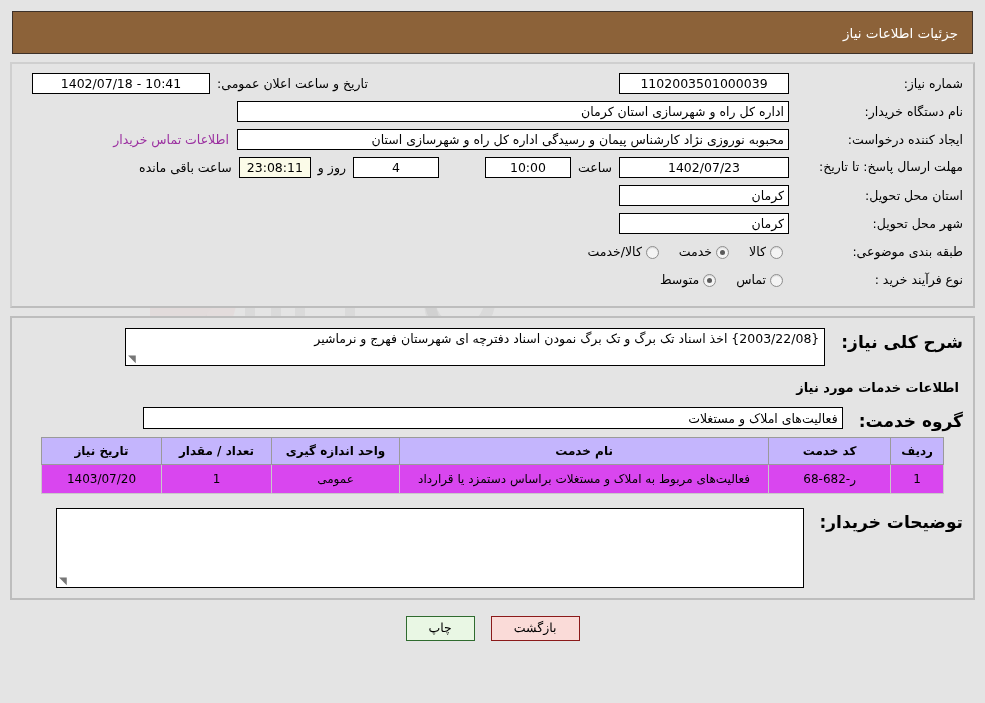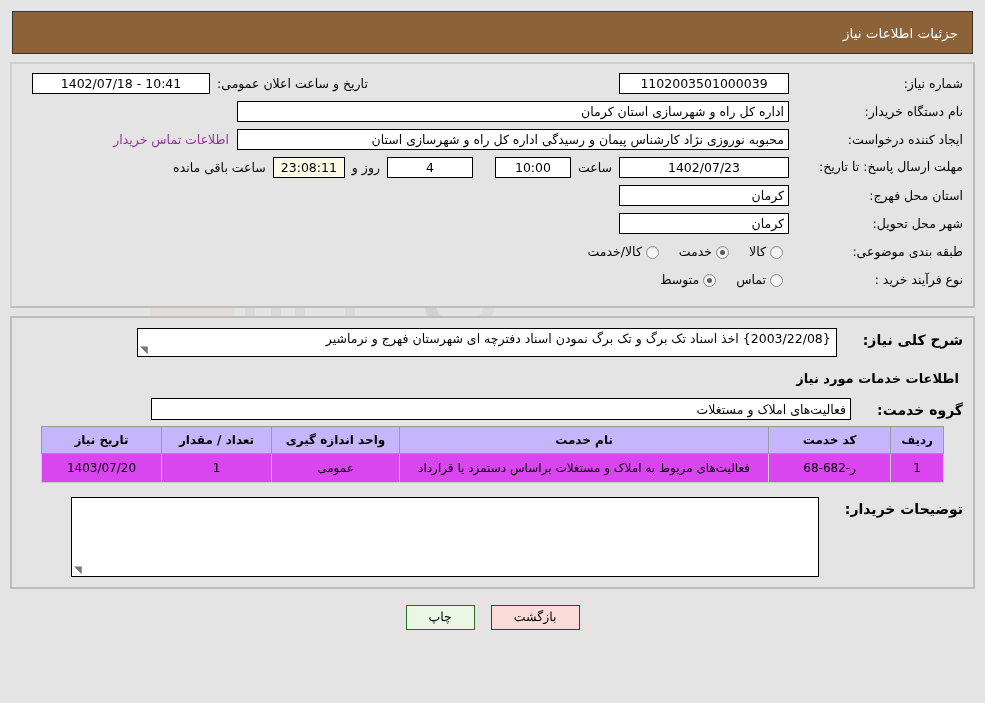--- a/index.html
+++ b/index.html
@@ -90,21 +90,21 @@
     direction: rtl;
   }
   .fld.center { justify-content: center; }
   .fld.start  { justify-content: flex-start; }
   .fld.ltr { direction: ltr; }
   .fld.cream { background: #fbfbe8; }
 
   .f-need   { width: 170px; }
   .f-org    { width: 552px; }
   .f-date   { width: 170px; }
-  .f-time   { width: 76px; }
+  .f-time   { width: 86px; margin-left: 24px; }
   .f-days   { width: 86px; }
   .f-count  { width: 72px; }
   .f-prov   { width: 170px; }
   .f-pub    { width: 178px; }
 
   .mini-lbl {
     font-size: 12.5px;
     padding: 0 7px;
     white-space: nowrap;
   }
@@ -146,26 +146,26 @@
     background: #f4f4f4;
     display: inline-block;
     margin: 0 6px 0 4px;
     flex: 0 0 13px;
     box-shadow: inset 0 1px 1px rgba(0,0,0,.12);
   }
   .chktext { font-size: 12.5px; white-space: nowrap; }
 
   
   .descrow { display: flex; align-items: flex-start; margin-top: 2px; }
-  .bold-lbl { font-size: 14px; font-weight: bold; white-space: nowrap; padding-left: 26px; padding-top: 4px; }
+  .bold-lbl { font-size: 17px; font-weight: bold; white-space: nowrap; padding-left: 16px; padding-top: 4px; }
   .ta {
     background: #fff;
     border: 1px solid #000;
     width: 700px;
-    height: 29px;
+    height: 38px;
     font-size: 12.5px;
     padding: 2px 5px;
     position: relative;
     overflow: hidden;
     text-align: right;
   }
   .ta.big { height: 80px; width: 748px; }
   .ta .grip {
     position: absolute;
     left: 2px; bottom: 1px;
@@ -284,21 +284,21 @@
       <span class="mini-lbl">ساعت</span>
       <div class="fld f-time center ltr">10:00</div>
       <span style="width:22px"></span>
       <div class="fld f-days center ltr">4</div>
       <span class="mini-lbl">روز و</span>
       <div class="fld f-count center cream ltr">23:08:11</div>
       <span class="mini-lbl">ساعت باقی مانده</span>
     </div>
 
     <div class="row">
-      <span class="lbl w180">استان محل فهرج:</span>
+      <span class="lbl w180">استان محل تحویل:</span>
       <div class="fld f-prov start">کرمان</div>
     </div>
 
     <div class="row">
       <span class="lbl w180">شهر محل تحویل:</span>
       <div class="fld f-prov start">کرمان</div>
     </div>
 
     <div class="row">
       <span class="lbl w180">طبقه بندی موضوعی:</span>

